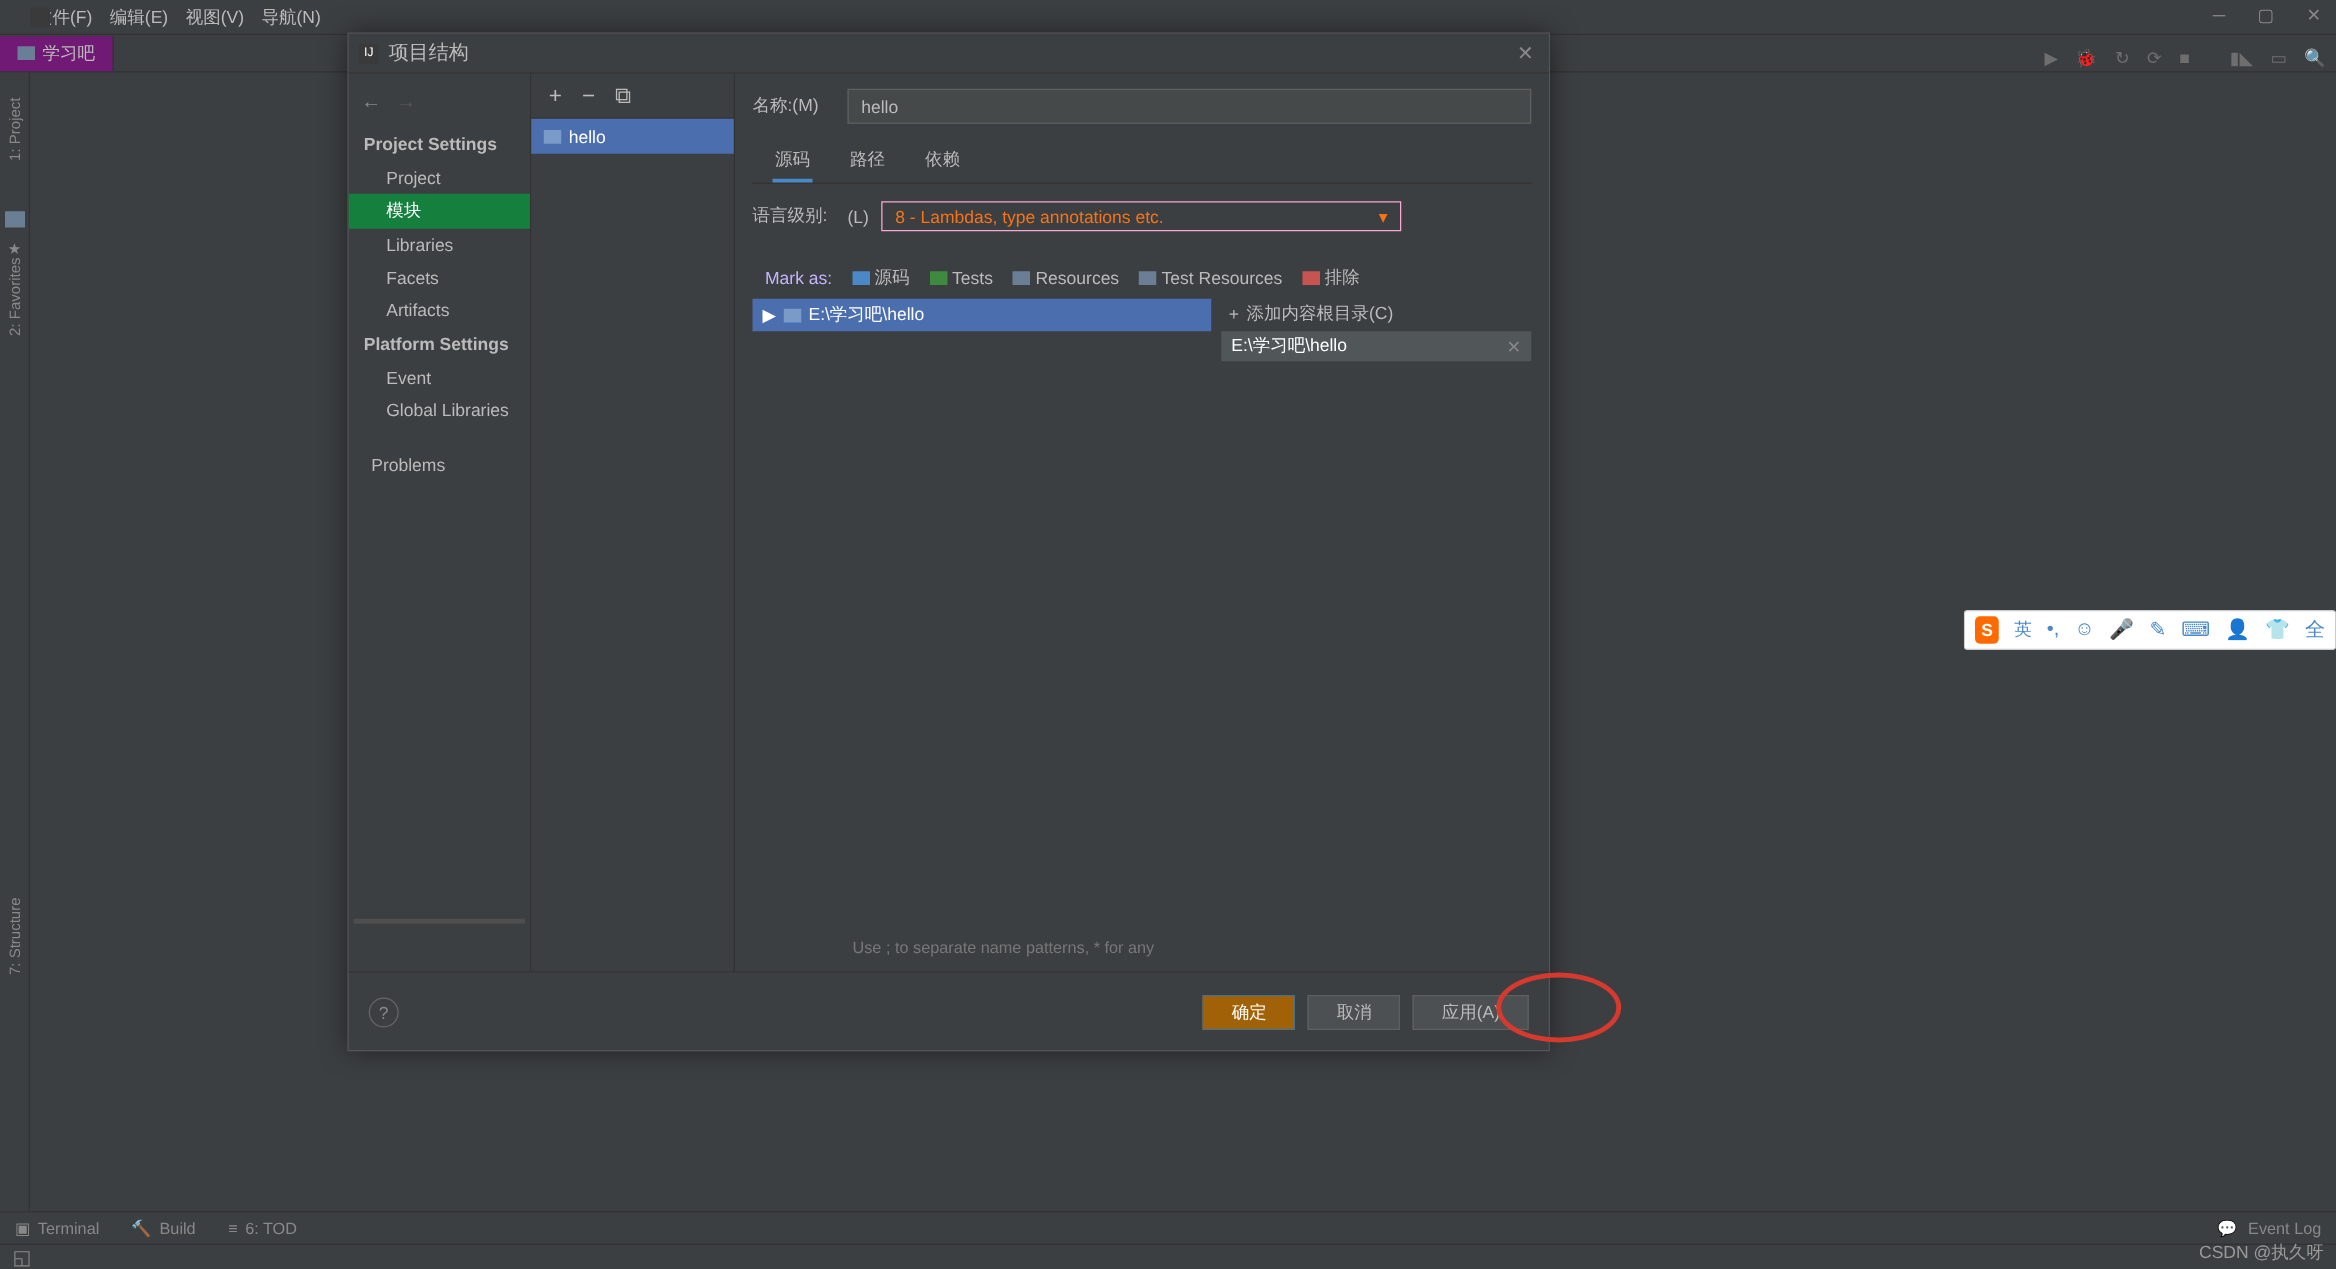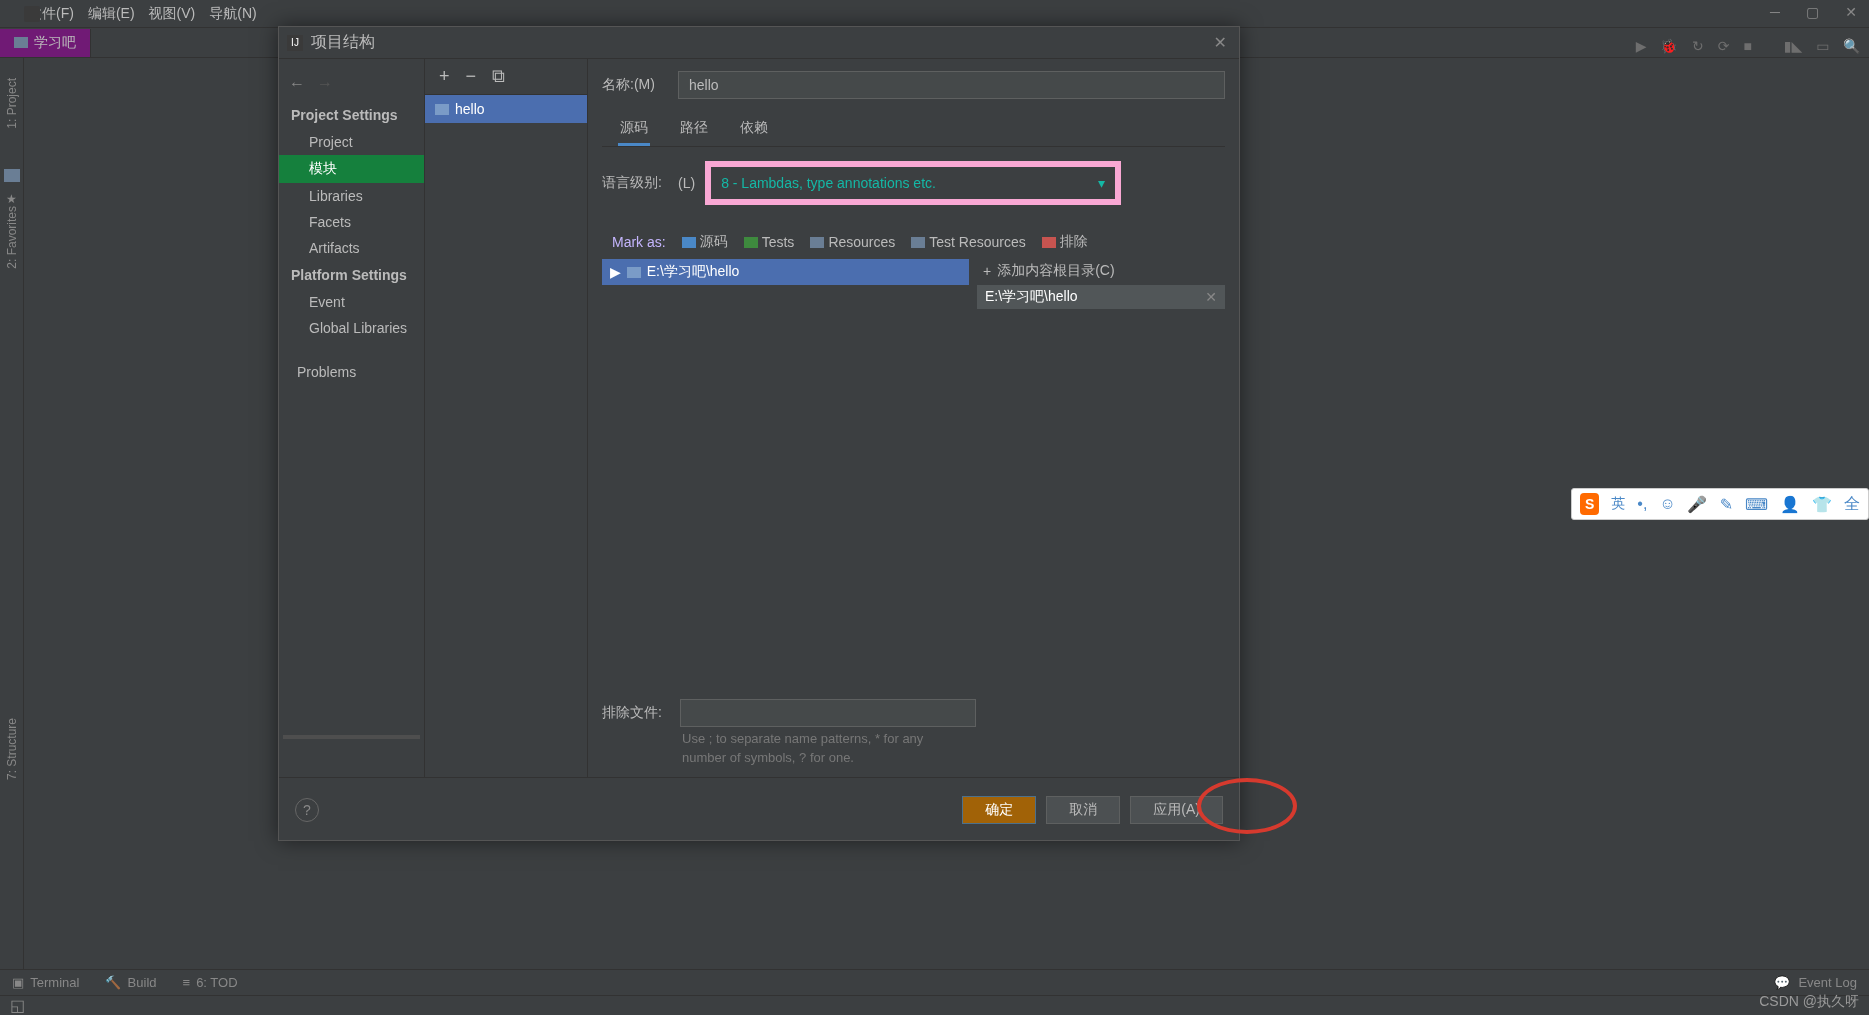--- a/index.html
+++ b/index.html
@@ -33,21 +33,21 @@
 .module-toolbar{height:36px;display:flex;align-items:center;gap:16px;padding-left:14px;color:#bbb;font-size:18px;border-bottom:1px solid #323232;}
 .module-item{height:28px;display:flex;align-items:center;gap:6px;padding-left:10px;background:#4b6eaf;color:#fff;font-size:14px;}
 .mod-dir-icon{width:14px;height:11px;background:#7a9bc7;}
 .detail-pane{flex:1;background:#3c3f41;padding:12px 14px;}
 .form-row{display:flex;align-items:center;gap:10px;margin-bottom:14px;}
 .form-label{color:#bbb;font-size:14px;min-width:66px;}
 .name-input{flex:1;height:28px;background:#45494a;border:1px solid #5e6060;color:#bbb;padding:0 10px;font-size:14px;}
 .tabs{display:flex;gap:28px;border-bottom:1px solid #323232;margin-bottom:14px;padding-left:16px;}
 .tab{padding:6px 2px;color:#bbb;font-size:14px;cursor:default;}
 .tab.active{border-bottom:3px solid #4a88c7;color:#bbb;}
-.lang-select{height:44px;width:416px;background:#3c3f41;border:6px solid #f9a8d4;color:#14b8a6;padding:0 10px;font-size:14px;display:flex;align-items:center;justify-content:space-between;}
+.lang-select{height:24px;width:416px;background:#3c3f41;border:1px solid #f9a8d4;color:#f97316;padding:0 10px;font-size:14px;display:flex;align-items:center;justify-content:space-between;}
 .mark-bar{display:flex;align-items:center;gap:16px;margin-top:14px;padding-left:10px;}
 .mark-label{color:#c4b5fd;font-size:14px;}
 .mark-item{display:flex;align-items:center;gap:4px;font-size:14px;color:#bbb;cursor:default;}
 .mark-icon{width:14px;height:11px;display:inline-block;}
 .src-tree-row{display:flex;margin-top:8px;}
 .tree-area{flex:1;}
 .tree-root{height:26px;background:#4b6eaf;color:#fff;display:flex;align-items:center;gap:6px;padding-left:8px;font-size:14px;}
 .content-roots{width:248px;margin-left:8px;}
 .add-content{height:24px;display:flex;align-items:center;gap:6px;color:#bbb;font-size:14px;padding-left:6px;}
 .content-root-item{height:24px;background:#515658;color:#fff;display:flex;align-items:center;padding:0 8px;font-size:14px;justify-content:space-between;margin-top:2px;}
@@ -209,26 +209,21 @@
                 <span>+</span>
                 <span>添加内容根目录(C)</span>
               </div>
               <div class="content-root-item">
                 <span>E:\学习吧\hello</span>
                 <span style="color:#888;">✕</span>
               </div>
             </div>
           </div>
           <div style="flex:1;"></div>
-          <div class="exclude-row">
-            <span class="form-label" style="min-width:66px;">排除文件:</span>
-            <input class="exclude-input" style="">
-          </div>
           <div class="hint">Use ; to separate name patterns, * for any</div>
-          <div class="hint">number of symbols, ? for one.</div>
         </div>
       </div>
       <div class="dialog-footer">
         <div class="help-icon">?</div>
         <div class="footer-buttons">
           <div class="btn primary">确定</div>
           <div class="btn">取消</div>
           <div class="btn">应用(A)</div>
         </div>
       </div>

